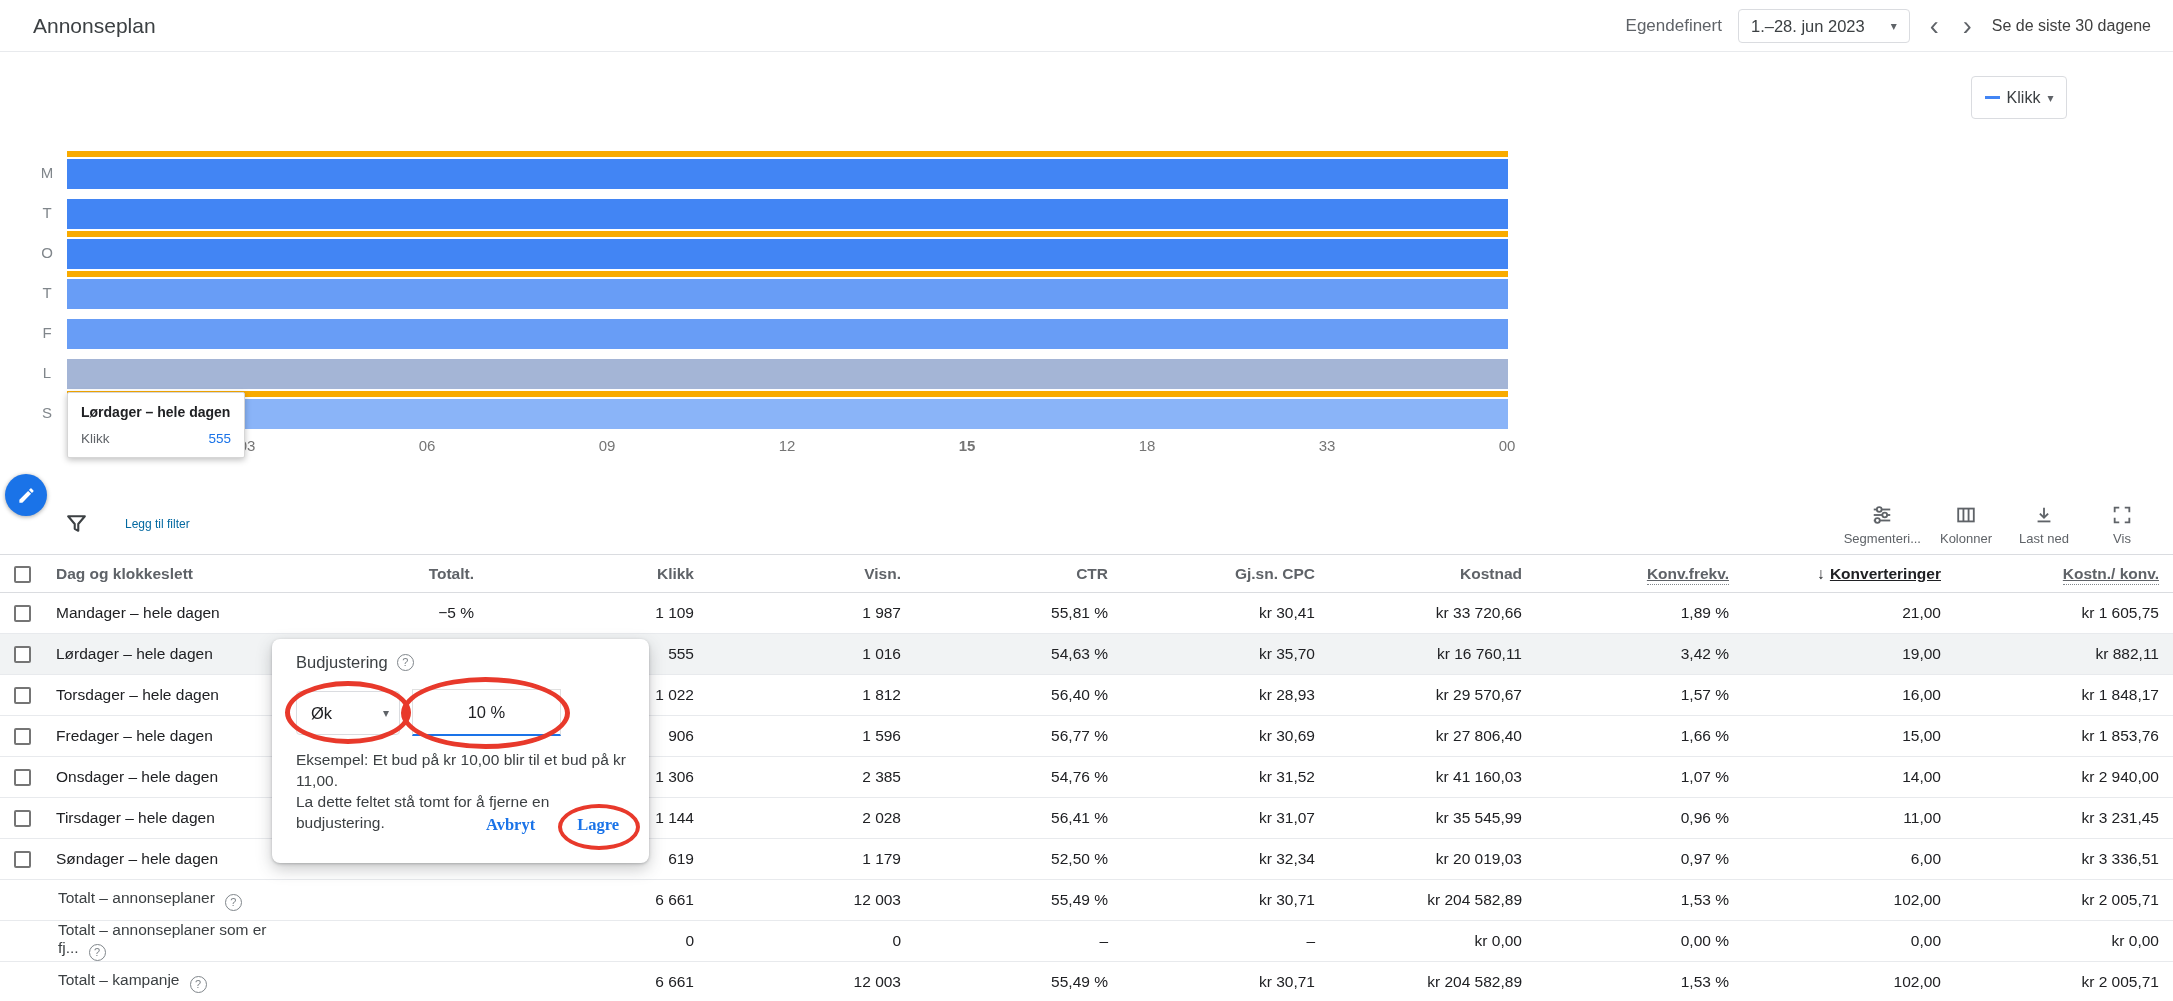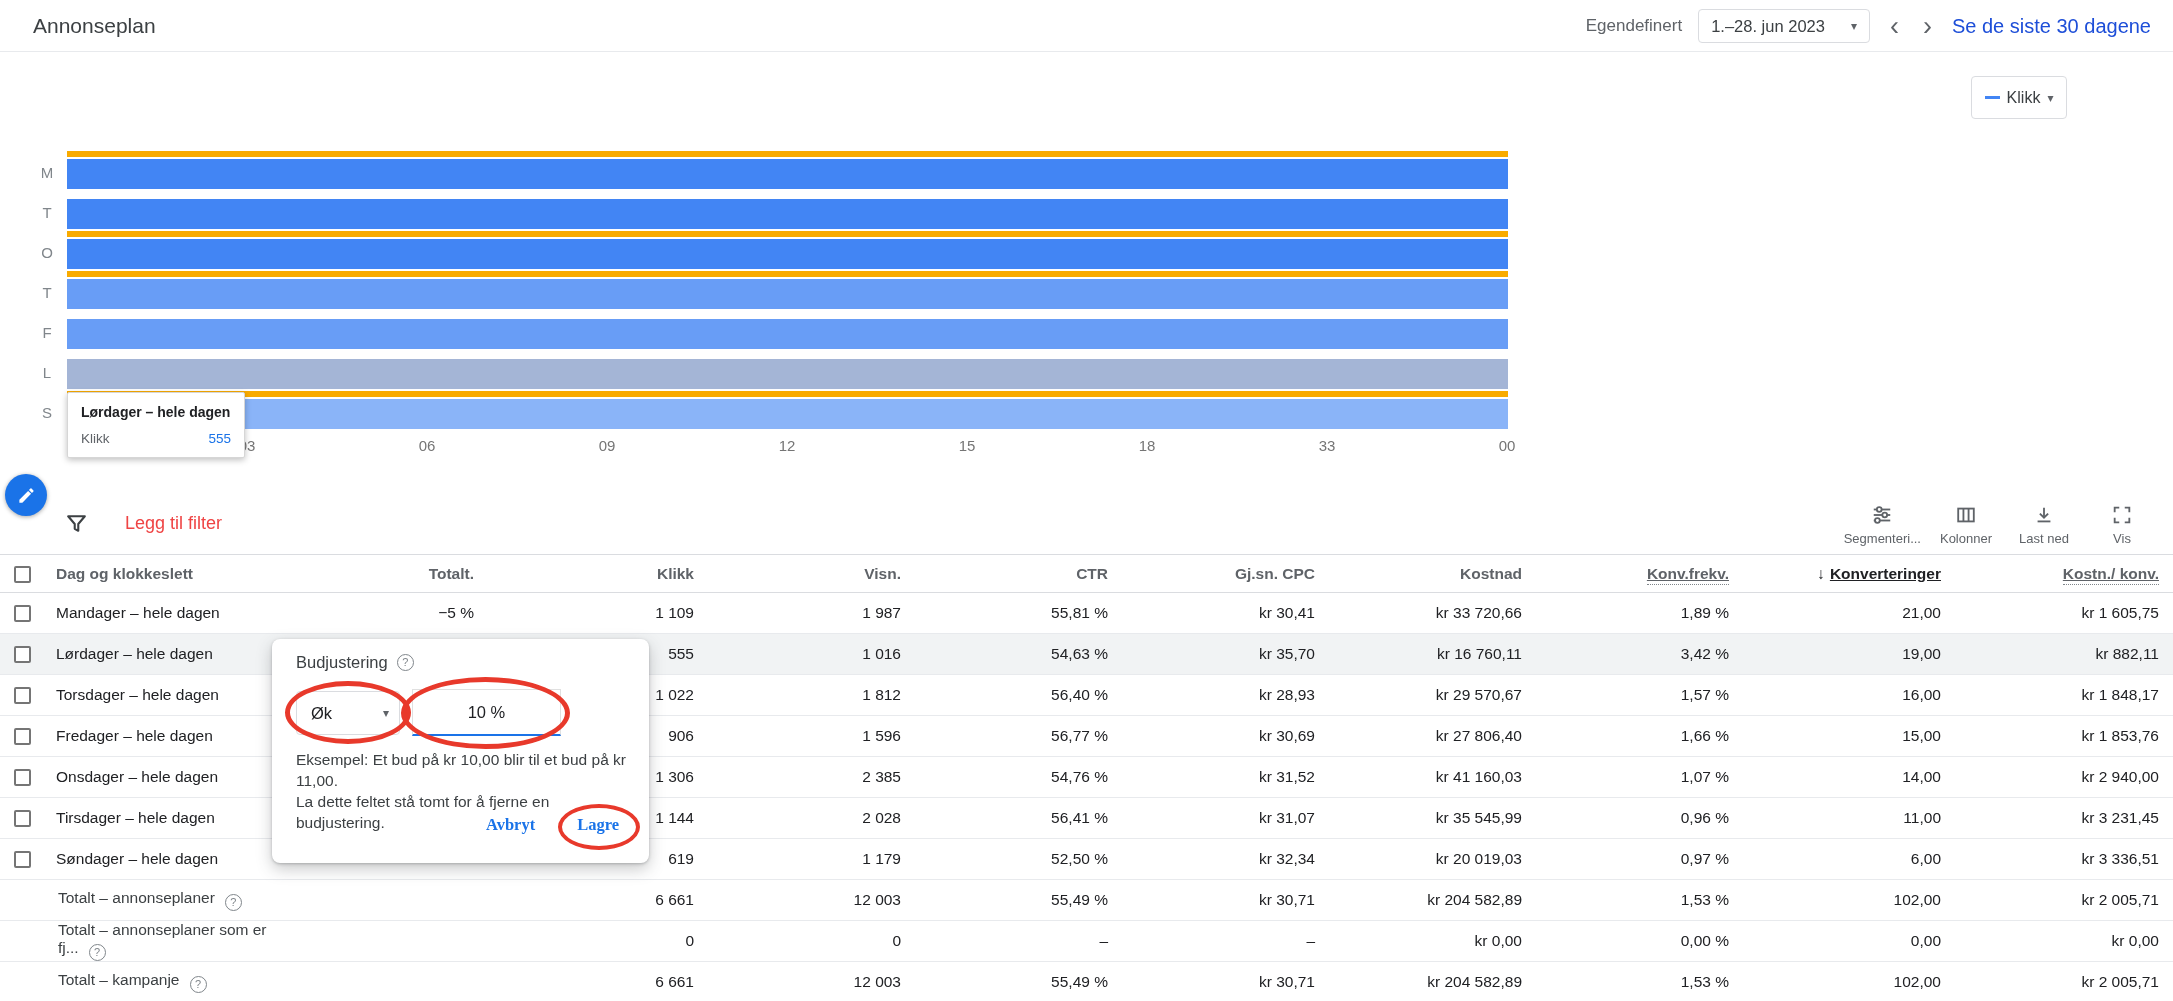--- a/index.html
+++ b/index.html
@@ -15,21 +15,21 @@
   .page-title { position:absolute; left:33px; top:14px; font-size:21px; color:#3c4043; }
   .topbar-right { position:absolute; right:22px; top:0; height:52px;
                   display:flex; align-items:center; gap:16px; }
   .daterange-label { color:#5f6368; font-size:17px; }
   .daterange-select { border:1px solid #dadce0; border-radius:4px; height:34px;
                       display:flex; align-items:center; padding:0 12px; gap:26px;
                       font-size:16.5px; color:#3c4043; cursor:pointer; background:#fff; }
   .caret { font-size:12px; color:#5f6368; }
   .nav-chev { font-size:27px; color:#5f6368; line-height:1; padding:0 4px; cursor:pointer;
               background:none; border:none; font-family:inherit; }
-  .last30 { color:#1d4ed8; font-size:20px; cursor:pointer; text-decoration:none; }
+  .last30 { color:#404040; font-size:16px; cursor:pointer; text-decoration:none; }
 
   
   .legend-chip { position:absolute; left:1971px; top:76px; width:96px; height:43px;
                  border:1px solid #dadce0; border-radius:4px; background:#fff;
                  display:flex; align-items:center; justify-content:center; gap:7px; cursor:pointer; }
   .legend-line { width:15px; height:3px; background:#4285f4; }
   .legend-text { font-size:16px; color:#3c4043; }
 
   .chart-area { position:absolute; left:67px; top:151px; width:1441px; }
   .chart-row { position:relative; height:40px; }
@@ -50,21 +50,21 @@
   .tt-metric { font-size:13.5px; color:#5f6368; }
   .tt-value { font-size:13.5px; color:#1a73e8; }
 
   .fab-edit { position:absolute; left:5px; top:474px; width:42px; height:42px; border-radius:50%;
               background:#1a73e8; border:none; display:flex; align-items:center; justify-content:center;
               box-shadow:0 1px 4px rgba(0,0,0,.35); z-index:40; cursor:pointer; }
 
   
   .toolbar { position:absolute; left:0; top:499px; width:2173px; height:55px; background:#fff; }
   .filter-group { position:absolute; left:64px; top:12px; display:flex; align-items:center; gap:36px; cursor:pointer; }
-  .filter-label { font-size:18px; color:#ef4444; }
+  .filter-label { font-size:12px; color:#0369a1; }
   .toolbar-actions { position:absolute; right:12px; top:4px; display:flex; align-items:flex-start; }
   .tb-action { min-width:78px; padding:0 6px; display:flex; flex-direction:column; align-items:center;
                gap:4px; cursor:pointer; }
   .tb-icon { height:24px; display:flex; align-items:center; }
   .tb-label { font-size:13px; color:#5f6368; white-space:nowrap; }
 
   
   .data-table { position:absolute; left:0; top:554px; width:2173px;
                 border-collapse:collapse; table-layout:fixed; }
   .data-table th { height:38px; border-top:1px solid #dadce0; border-bottom:1px solid #dadce0;
@@ -173,21 +173,21 @@
       <div class="chart-day-label">S</div>
       <div class="chart-stripe" style="background: rgb(249, 171, 0);"></div>
       <div class="chart-bar" style="background: rgb(138, 180, 248);"></div>
     </div>
   </div>
 <div class="x-axis" id="x-axis">
     <span class="x-tick" style="left: 180px;">03</span>
     <span class="x-tick" style="left: 360px;">06</span>
     <span class="x-tick" style="left: 540px;">09</span>
     <span class="x-tick" style="left: 720px;">12</span>
-    <span class="x-tick" style="left: 900px;">15</span>
+    <span class="x-tick" style="left: 900px; font-weight: bold;">15</span>
     <span class="x-tick" style="left: 1080px;">18</span>
     <span class="x-tick" style="left: 1260px;">33</span>
     <span class="x-tick" style="left: 1440px;">00</span>
   </div>
 
 <div class="chart-tooltip">
   <div class="tt-title">Lørdager – hele dagen</div>
   <div class="tt-row">
     <span class="tt-metric">Klikk</span>
     <span class="tt-value">555</span>

